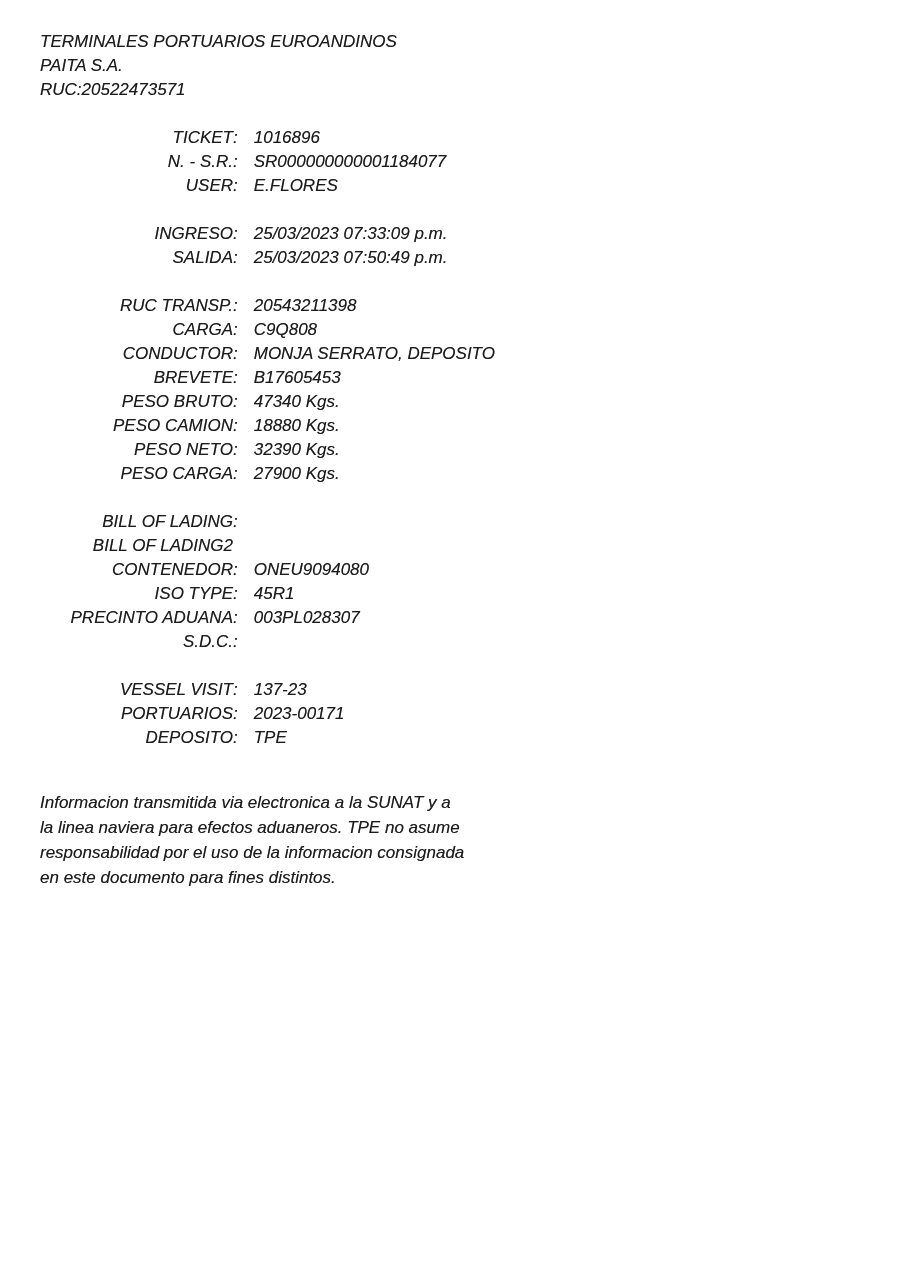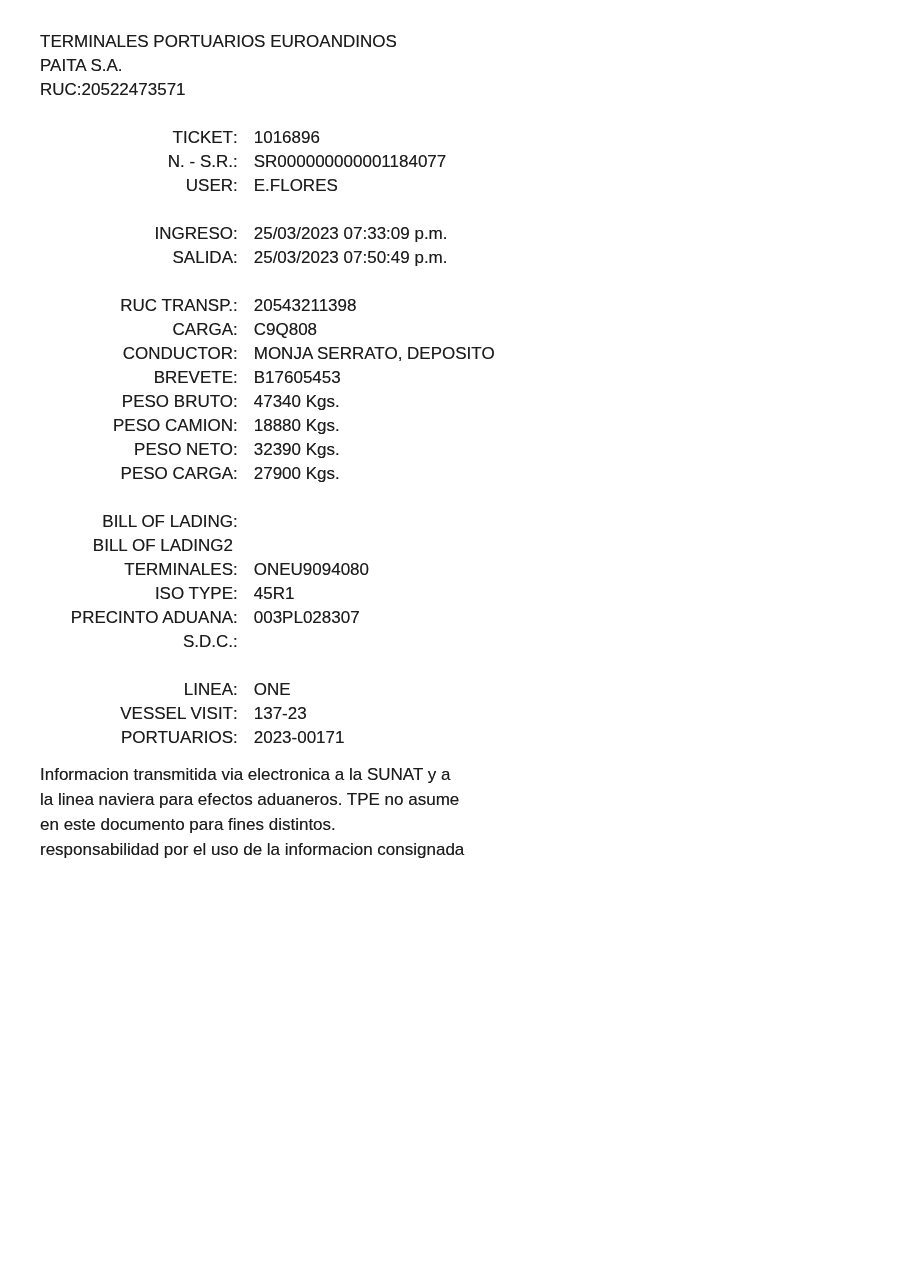--- a/index.html
+++ b/index.html
@@ -11,20 +11,21 @@
     position: relative;
     width: 868px;
     height: 1280px;
     background: #ffffff;
     overflow: hidden;
     font-family: "Liberation Sans", "DejaVu Sans", sans-serif;
     font-size: 17px;
     line-height: 24px;
     color: #1c1c1c;
     text-shadow: 0 0 0.5px rgba(20,20,20,0.55); 
+    font-style: italic;
   }
   .content {
     padding: 30px 0 0 40px;
     width: 530px;
   }
   .hdr-line1 {
     text-align: left;
     white-space: nowrap;
   }
   .hdr-line2, .hdr-line3 {
@@ -43,21 +44,21 @@
     width: 193px;
     flex: 0 0 193px;
   }
   .row .val .sep {
     display: inline-block;
   }
   .row .val .v {
     margin-left: 16px;
   }
   .notes {
-    margin-top: 12px;
+    margin-top: 40px;
     line-height: 25px;
   }
   .notes div {
     white-space: nowrap;
   }
 </style>
 </head>
 <body>
 
 <div class="page">
@@ -133,53 +134,53 @@
     <div class="section">
       <div class="row">
         <div class="lbl">BILL OF LADING</div>
         <div class="val"><span class="sep">:</span><span class="v"></span></div>
       </div>
       <div class="row">
         <div class="lbl">BILL OF LADING2</div>
         <div class="val"><span class="sep"></span><span class="v"></span></div>
       </div>
       <div class="row">
-        <div class="lbl">TERMINALES</div>
+        <div class="lbl">CONTENEDOR</div>
         <div class="val"><span class="sep">:</span><span class="v">ONEU9094080</span></div>
       </div>
       <div class="row">
         <div class="lbl">ISO TYPE</div>
         <div class="val"><span class="sep">:</span><span class="v">45R1</span></div>
       </div>
       <div class="row">
         <div class="lbl">PRECINTO ADUANA</div>
         <div class="val"><span class="sep">:</span><span class="v">003PL028307</span></div>
       </div>
       <div class="row">
         <div class="lbl">S.D.C.</div>
         <div class="val"><span class="sep">:</span><span class="v"></span></div>
       </div>
     </div>
 
     <div class="section">
       <div class="row">
-        <div class="lbl">LINEA</div>
-        <div class="val"><span class="sep">:</span><span class="v">ONE</span></div>
-      </div>
-      <div class="row">
         <div class="lbl">VESSEL VISIT</div>
         <div class="val"><span class="sep">:</span><span class="v">137-23</span></div>
       </div>
       <div class="row">
         <div class="lbl">PORTUARIOS</div>
         <div class="val"><span class="sep">:</span><span class="v">2023-00171</span></div>
       </div>
+      <div class="row">
+        <div class="lbl">DEPOSITO</div>
+        <div class="val"><span class="sep">:</span><span class="v">TPE</span></div>
+      </div>
     </div>
 
     <div class="notes">
       <div>Informacion transmitida via electronica a la SUNAT y a</div>
       <div>la linea naviera para efectos aduaneros. TPE no asume</div>
+      <div>responsabilidad por el uso de la informacion consignada</div>
       <div>en este documento para fines distintos.</div>
-      <div>responsabilidad por el uso de la informacion consignada</div>
     </div>
 
   </div>
 </div>
 
 </body></html>

